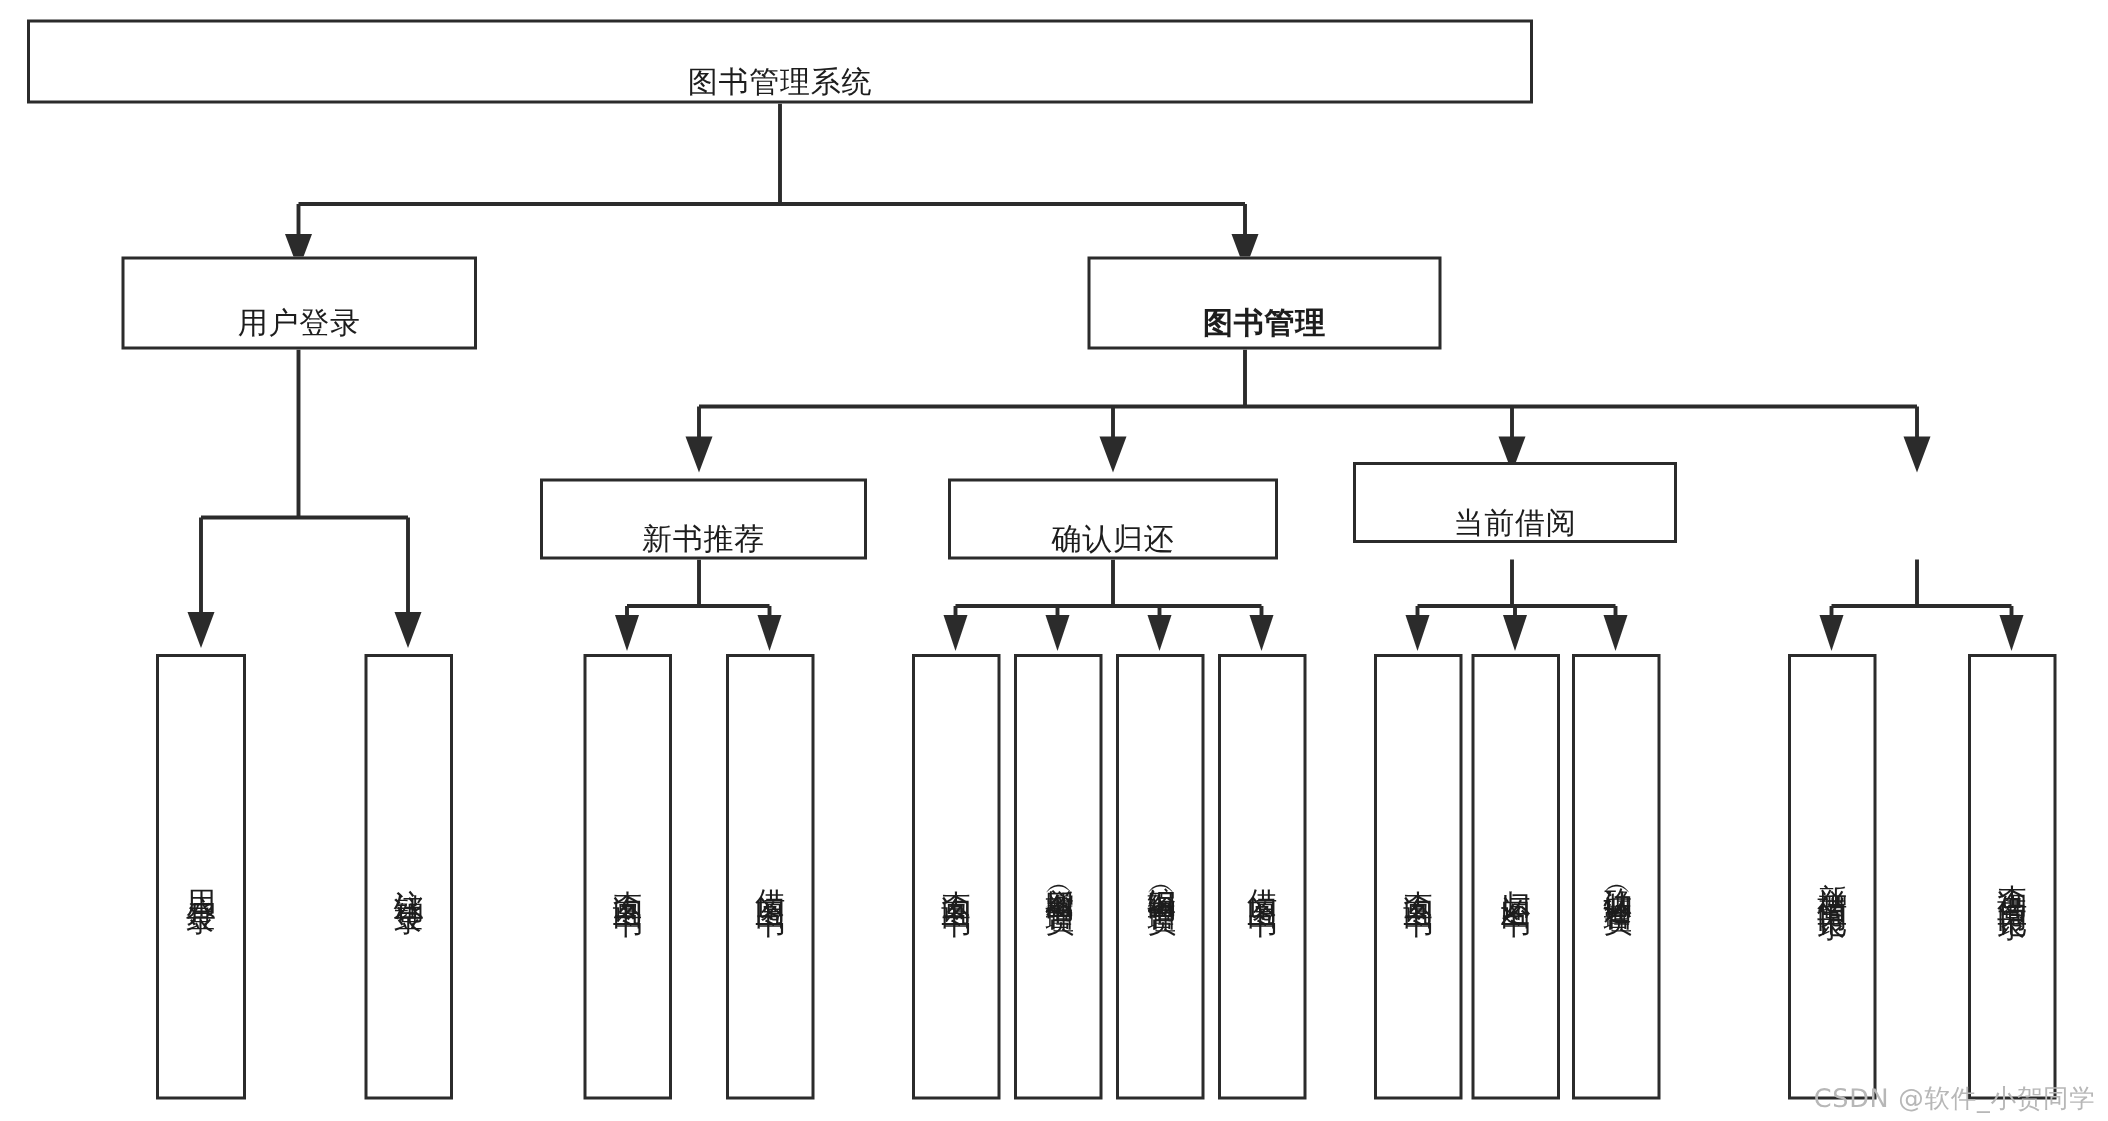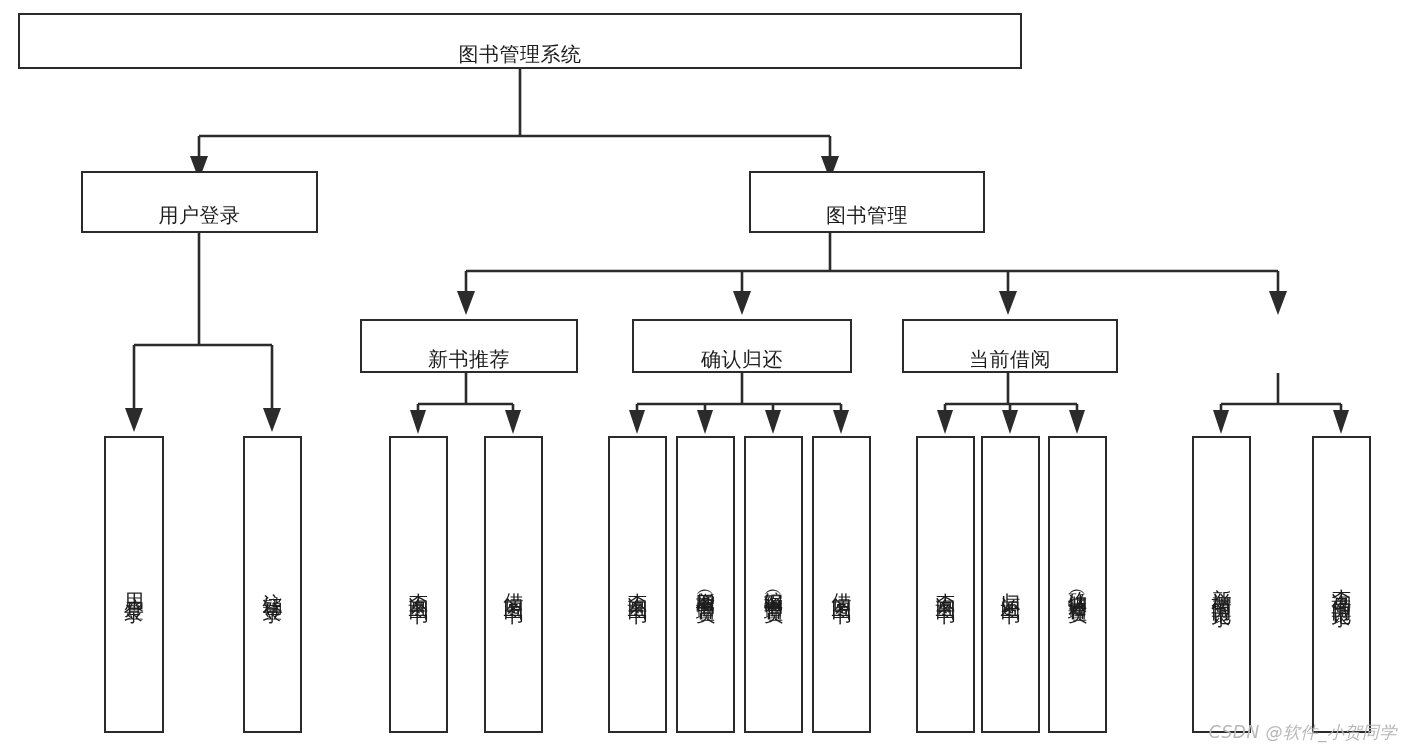--- a/index.html
+++ b/index.html
@@ -71,21 +71,20 @@
   .watermark {
     position: absolute;
     right: 8px;
     bottom: 3px;
     color: #b7b7b7;
     font-size: 17px;
     letter-spacing: 0.5px;
     z-index: 5;
     white-space: nowrap;
     font-family: "DejaVu Sans", "Liberation Sans", sans-serif;
-    font-style: italic;
   }
 </style>
 </head>
 <body>
 
 <div id="canvas">
 
   <svg id="edges" viewBox="0 0 1405 747" xmlns="http://www.w3.org/2000/svg">
     <defs>
       <marker id="arrow" viewBox="0 0 10 12" refX="5" refY="11" markerWidth="9" markerHeight="11" orient="auto-start-reverse">
@@ -166,31 +165,31 @@
     </g>
   </svg>
 
   <div class="node horiz" id="n-root" style="left: 18px; top: 13px; width: 1004px; height: 56px;">
     <span class="label">图书管理系统</span>
   </div>
 
   <div class="node horiz" id="n-l2-0" style="left: 81px; top: 171px; width: 237px; height: 62px;">
     <span class="label">用户登录</span>
   </div>
-  <div class="node horiz" id="n-l2-1" style="left: 749px; top: 171px; width: 236px; height: 62px;">
+  <div class="node horiz" id="n-l2-1" style="left: 725px; top: 171px; width: 236px; height: 62px; font-weight: bold;">
     <span class="label">图书管理</span>
   </div>
 
   <div class="node horiz" id="n-l3-0" style="left: 360px; top: 319px; width: 218px; height: 54px;">
     <span class="label">新书推荐</span>
   </div>
   <div class="node horiz" id="n-l3-1" style="left: 632px; top: 319px; width: 220px; height: 54px;">
     <span class="label">确认归还</span>
   </div>
-  <div class="node horiz" id="n-l3-2" style="left: 902px; top: 319px; width: 216px; height: 54px;">
+  <div class="node horiz" id="n-l3-2" style="left: 902px; top: 308px; width: 216px; height: 54px;">
     <span class="label">当前借阅</span>
   </div>
 
   <div class="node vert" id="n-lf-0" style="left: 104px; top: 436px; width: 60px; height: 297px;">
     <span class="label">用户登录</span>
   </div>
   <div class="node vert" id="n-lf-1" style="left: 243px; top: 436px; width: 59px; height: 297px;">
     <span class="label">注销登录</span>
   </div>
   <div class="node vert" id="n-lf-2" style="left: 389px; top: 436px; width: 59px; height: 297px;">

